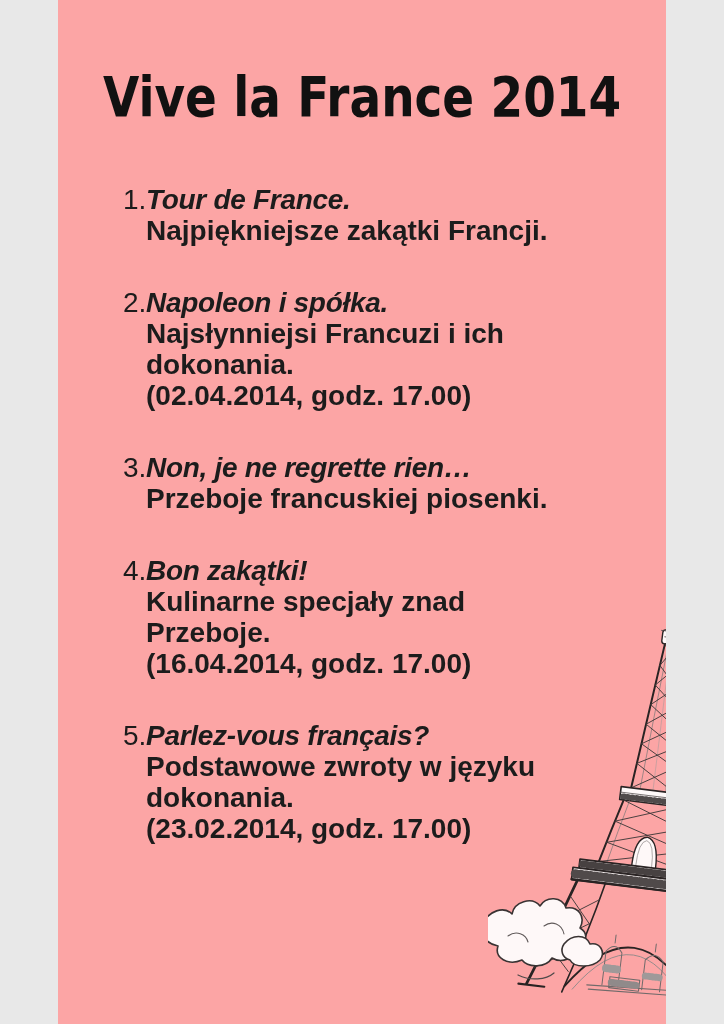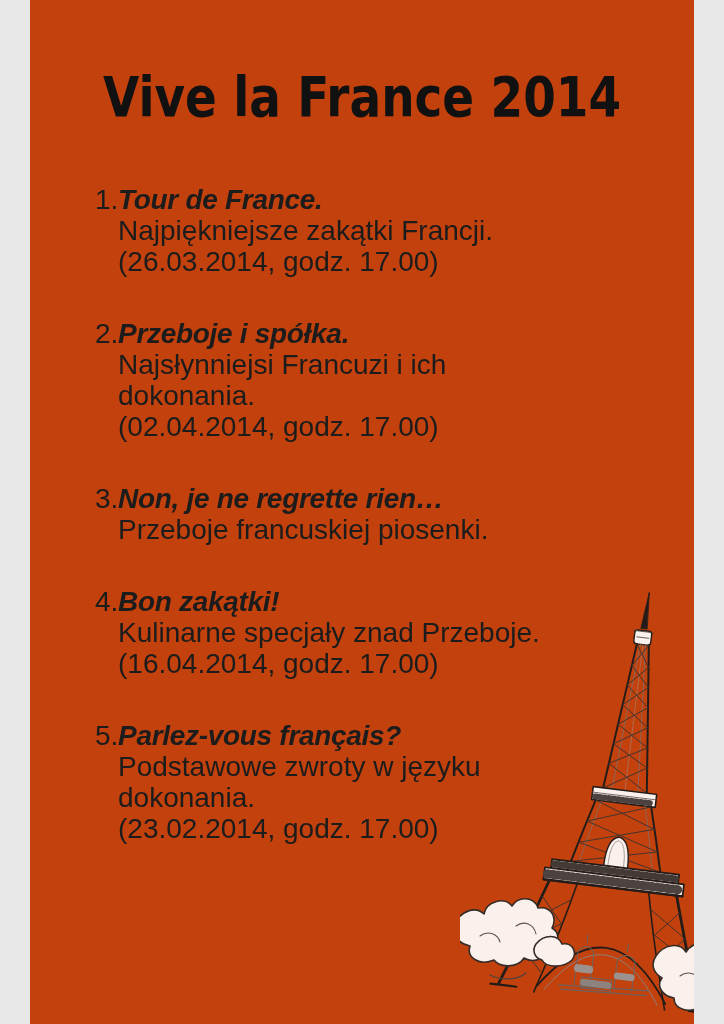--- a/index.html
+++ b/index.html
@@ -1,22 +1,22 @@
 <!DOCTYPE html>
 <html><head>
 <meta charset="utf-8">
 <style>
   * { margin: 0; padding: 0; box-sizing: border-box; }
   html, body { background: #e8e8e8; }
   .page {
     position: relative;
-    width: 664px;
+    width: 608px;
     height: 1024px;
     margin: 0 auto;
-    background: #c2410c;
+    background: #fca5a5;
     overflow: hidden;
     color: #1c1c1c;
     font-family: "Liberation Sans", sans-serif;
   }
   .doc-title {
     position: absolute;
     top: 72px;
     left: 0;
     width: 100%;
     text-align: center;
@@ -49,21 +49,21 @@
     font-weight: 400;
   }
   .event-title {
     font-weight: 700;
     font-style: italic;
     letter-spacing: -0.3px;
     text-align: right;
   }
   .event-desc, .event-date {
     padding-left: 23px;
-    font-weight: 400;
+    font-weight: 700;
   }
   .tower-wrap {
     position: absolute;
     left: 430px;
     top: 584px;
     width: 294px;
     height: 436px;
   }
   .tower-wrap svg { display: block; width: 100%; height: 100%; }
 </style>
@@ -72,25 +72,24 @@
 
 <div class="page">
 
   <h1 class="doc-title">Vive la France 2014</h1>
 
   <div class="events">
 
     <div class="event">
       <div class="event-head"><span class="event-num">1.</span><span class="event-title">Tour de France.</span></div>
       <div class="event-desc">Najpiękniejsze zakątki Francji.</div>
-      <div class="event-date">(26.03.2014, godz. 17.00)</div>
     </div>
 
     <div class="event">
-      <div class="event-head"><span class="event-num">2.</span><span class="event-title">Przeboje i spółka.</span></div>
+      <div class="event-head"><span class="event-num">2.</span><span class="event-title">Napoleon i spółka.</span></div>
       <div class="event-desc">Najsłynniejsi Francuzi i ich dokonania.</div>
       <div class="event-date">(02.04.2014, godz. 17.00)</div>
     </div>
 
     <div class="event">
       <div class="event-head"><span class="event-num">3.</span><span class="event-title">Non, je ne regrette rien…</span></div>
       <div class="event-desc">Przeboje francuskiej piosenki.</div>
     </div>
 
     <div class="event">

